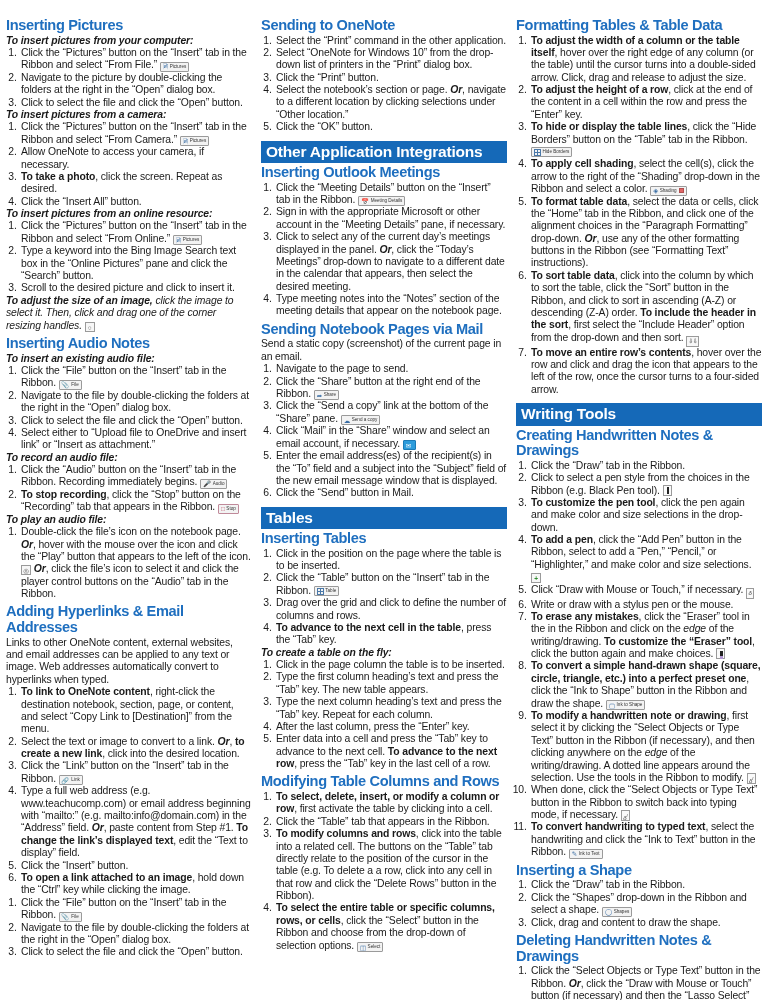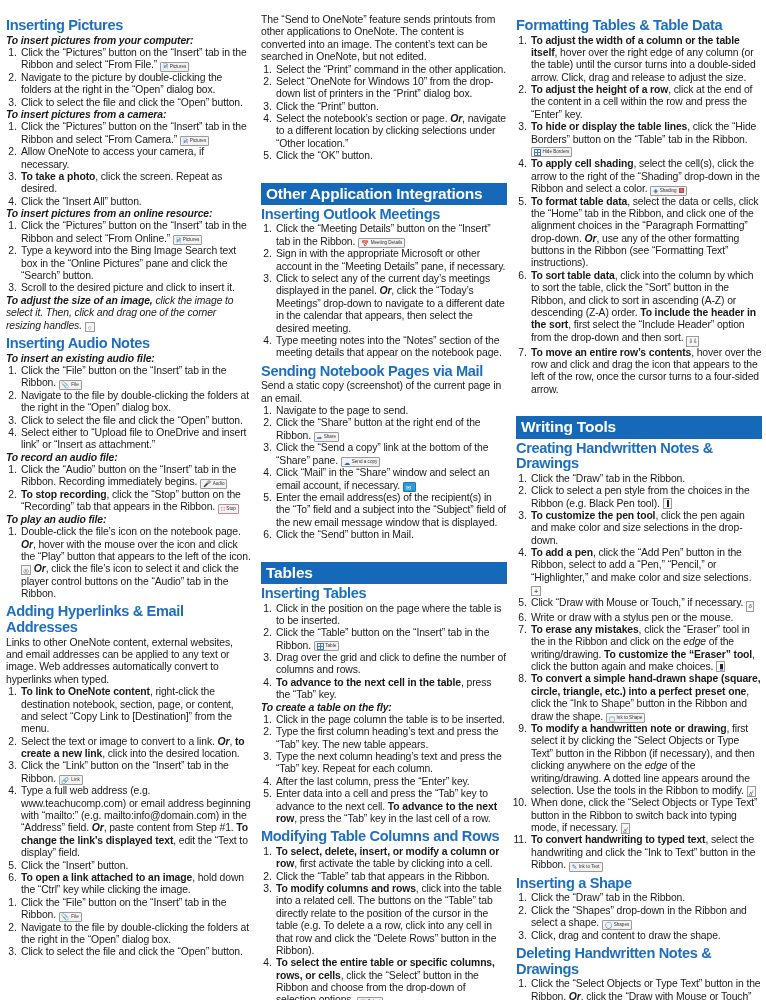--- a/index.html
+++ b/index.html
@@ -23,21 +23,21 @@
     width: 246px;
     flex: 0 0 246px;
   }
   .banner {
     background: #1569b8;
     color: #ffffff;
     font-size: 15.5px;
     font-weight: bold;
     letter-spacing: -0.2px;
     padding: 2px 5px 3px 5px;
-    margin: 20px 0 2px 0;
+    margin: 7px 0 2px 0;
     line-height: 1.12;
   }
   h2.head {
     color: #1F6FBF;
     font-size: 14.6px;
     font-weight: bold;
     letter-spacing: -0.35px;
     margin: 4px 0 1px 0;
     line-height: 1.07;
   }
@@ -271,21 +271,21 @@
           </span></li>
       <li>Navigate to the file by double-clicking the folders at the right in the “Open” dialog box.</li>
       <li>Click to select the file and click the “Open” button.</li>
 
     </ol>
 
   </div>
 
   <div class="col">
 
-    <p class="intro">The “Send to OneNote” feature sends printouts from other applications to OneNote. The content is converted into an image. The content’s text can be searched in OneNote, but not edited.</p>
+    <h2 class="head">Sending to OneNote</h2>
     <ol>
       <li>Select the “Print” command in the other application.</li>
       <li>Select “OneNote for Windows 10” from the drop-down list of printers in the “Print” dialog box.</li>
       <li>Click the “Print” button.</li>
       <li>Select the notebook’s section or page. <span class="or">Or</span>, navigate to a different location by clicking selections under “Other location.”</li>
       <li>Click the “OK” button.</li>
     </ol>
 
     <div class="banner">Other Application Integrations</div>
 

